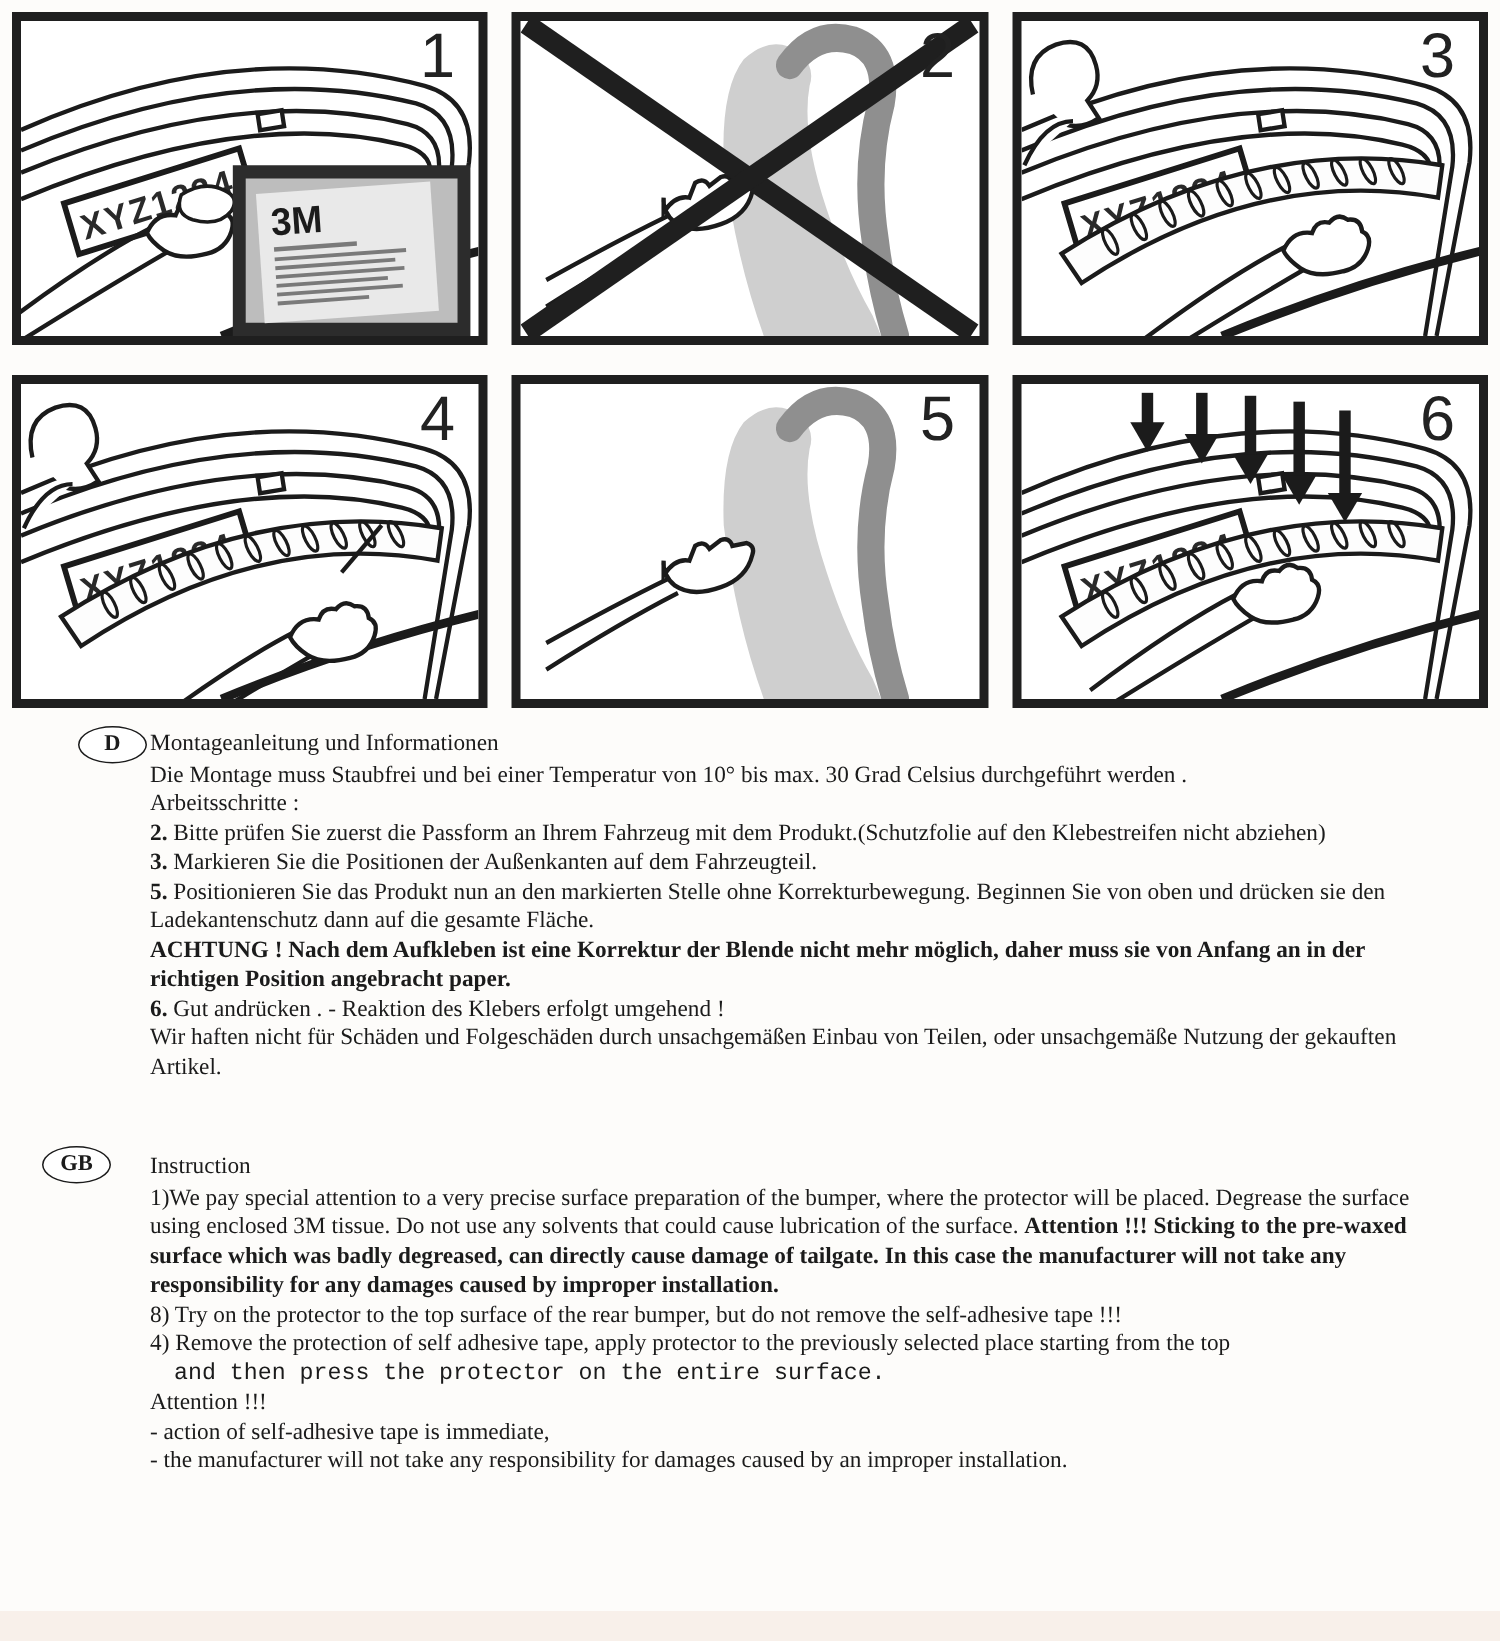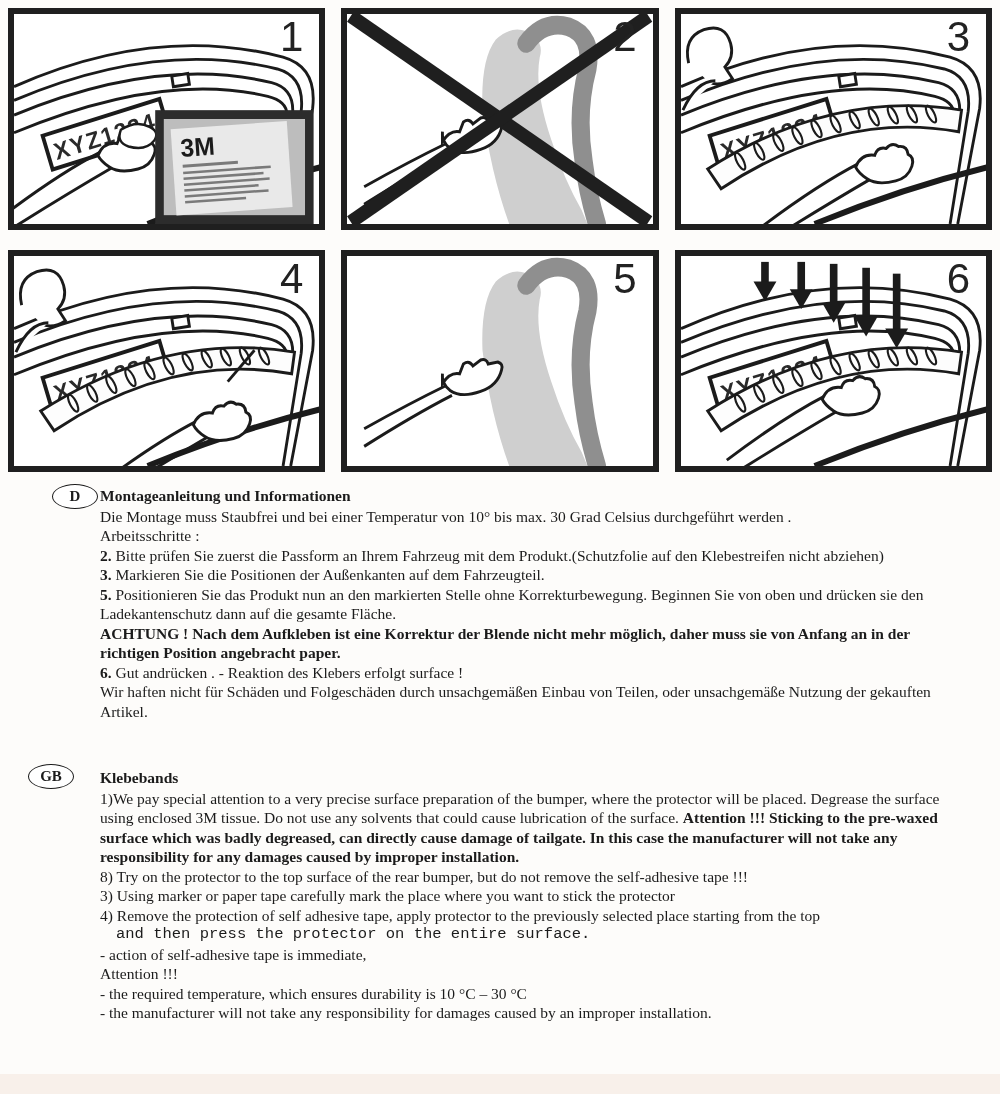--- a/index.html
+++ b/index.html
@@ -33,21 +33,21 @@
   .section + .section{margin-top:47px;}
   .badge{
     position:absolute;top:0;
     border:1.7px solid #1b1b1b;border-radius:50%;
     width:44px;height:23px;line-height:23px;
     text-align:center;font-weight:600;font-size:15px;
     background:#fff;
   }
   .badge.d{left:-48px;top:-2px;}
   .badge.gb{left:-72px;top:-4px;}
-  .sec-title{font-weight:bold;margin:0 0 1px 0;}
+  .sec-title{font-weight:normal;margin:0 0 1px 0;}
   .sec-body p{margin:0;}
   .sec-body p.indent{padding-left:16px;font-family:Liberation Mono, monospace;}
   .sec-body .b{font-weight:bold;}
   .scan-edge{
     position:absolute;left:0;right:0;bottom:0;height:28px;
     background:#f8f0ea;
   }
   .defs-holder{position:absolute;width:0;height:0;overflow:hidden;}
 </style>
 </head>
@@ -222,36 +222,34 @@
     <div class="section">
       <span class="badge d">D</span>
       <p class="sec-title">Montageanleitung und Informationen</p>
       <div class="sec-body">
           <p><span>Die Montage muss Staubfrei und bei einer Temperatur von 10° bis max. 30 Grad Celsius durchgeführt werden .</span></p>
           <p><span>Arbeitsschritte :</span></p>
           <p><span class="b">2. </span><span>Bitte prüfen Sie zuerst die Passform an Ihrem Fahrzeug mit dem Produkt.(Schutzfolie auf den Klebestreifen nicht abziehen)</span></p>
           <p><span class="b">3. </span><span>Markieren Sie die Positionen der Außenkanten auf dem Fahrzeugteil.</span></p>
           <p><span class="b">5. </span><span>Positionieren Sie das Produkt nun an den markierten Stelle ohne Korrekturbewegung. Beginnen Sie von oben und drücken sie den Ladekantenschutz dann auf die gesamte Fläche.</span></p>
           <p><span class="b">ACHTUNG ! Nach dem Aufkleben ist eine Korrektur der Blende nicht mehr möglich, daher muss sie von Anfang an in der richtigen Position angebracht paper.</span></p>
-          <p><span class="b">6. </span><span>Gut andrücken .  -  Reaktion des Klebers erfolgt surface !</span></p>
+          <p><span class="b">6. </span><span>Gut andrücken .  -  Reaktion des Klebers erfolgt umgehend !</span></p>
           <p><span>Wir haften nicht für Schäden und Folgeschäden durch unsachgemäßen Einbau von Teilen, oder unsachgemäße Nutzung der gekauften Artikel.</span></p>
         </div>
     </div>
 
     <div class="section">
       <span class="badge gb">GB</span>
-      <p class="sec-title">Klebebands</p>
+      <p class="sec-title">Instruction</p>
       <div class="sec-body">
           <p><span>1)We pay special attention to a very precise surface preparation of the  bumper, where the protector will be placed. Degrease the surface using enclosed 3M tissue. Do not use any solvents that could cause lubrication of the surface. </span><span class="b">Attention !!! Sticking to the pre-waxed surface which was badly degreased, can directly cause damage of tailgate. In this case the manufacturer will not take any responsibility for any damages  caused by improper installation.</span></p>
           <p><span>8) Try on the protector to the top surface of the rear bumper, but do not remove the self-adhesive tape !!!</span></p>
-          <p><span>3) Using marker or paper tape carefully mark the place where you want to stick the protector</span></p>
           <p><span>4) Remove the protection of self adhesive tape, apply protector to the previously selected place starting from the top</span></p>
           <p class="indent"><span>and then press the protector on the entire surface.</span></p>
+          <p><span>Attention !!!</span></p>
           <p><span>- action of self-adhesive tape is immediate,</span></p>
-          <p><span>Attention !!!</span></p>
-          <p><span>- the required temperature, which ensures durability is 10 °C – 30 °C</span></p>
           <p><span>- the manufacturer will not take any responsibility for damages  caused by an improper installation.</span></p>
         </div>
     </div>
   </div>
 
   <div class="scan-edge"></div>
 </div>
 
 </body></html>

